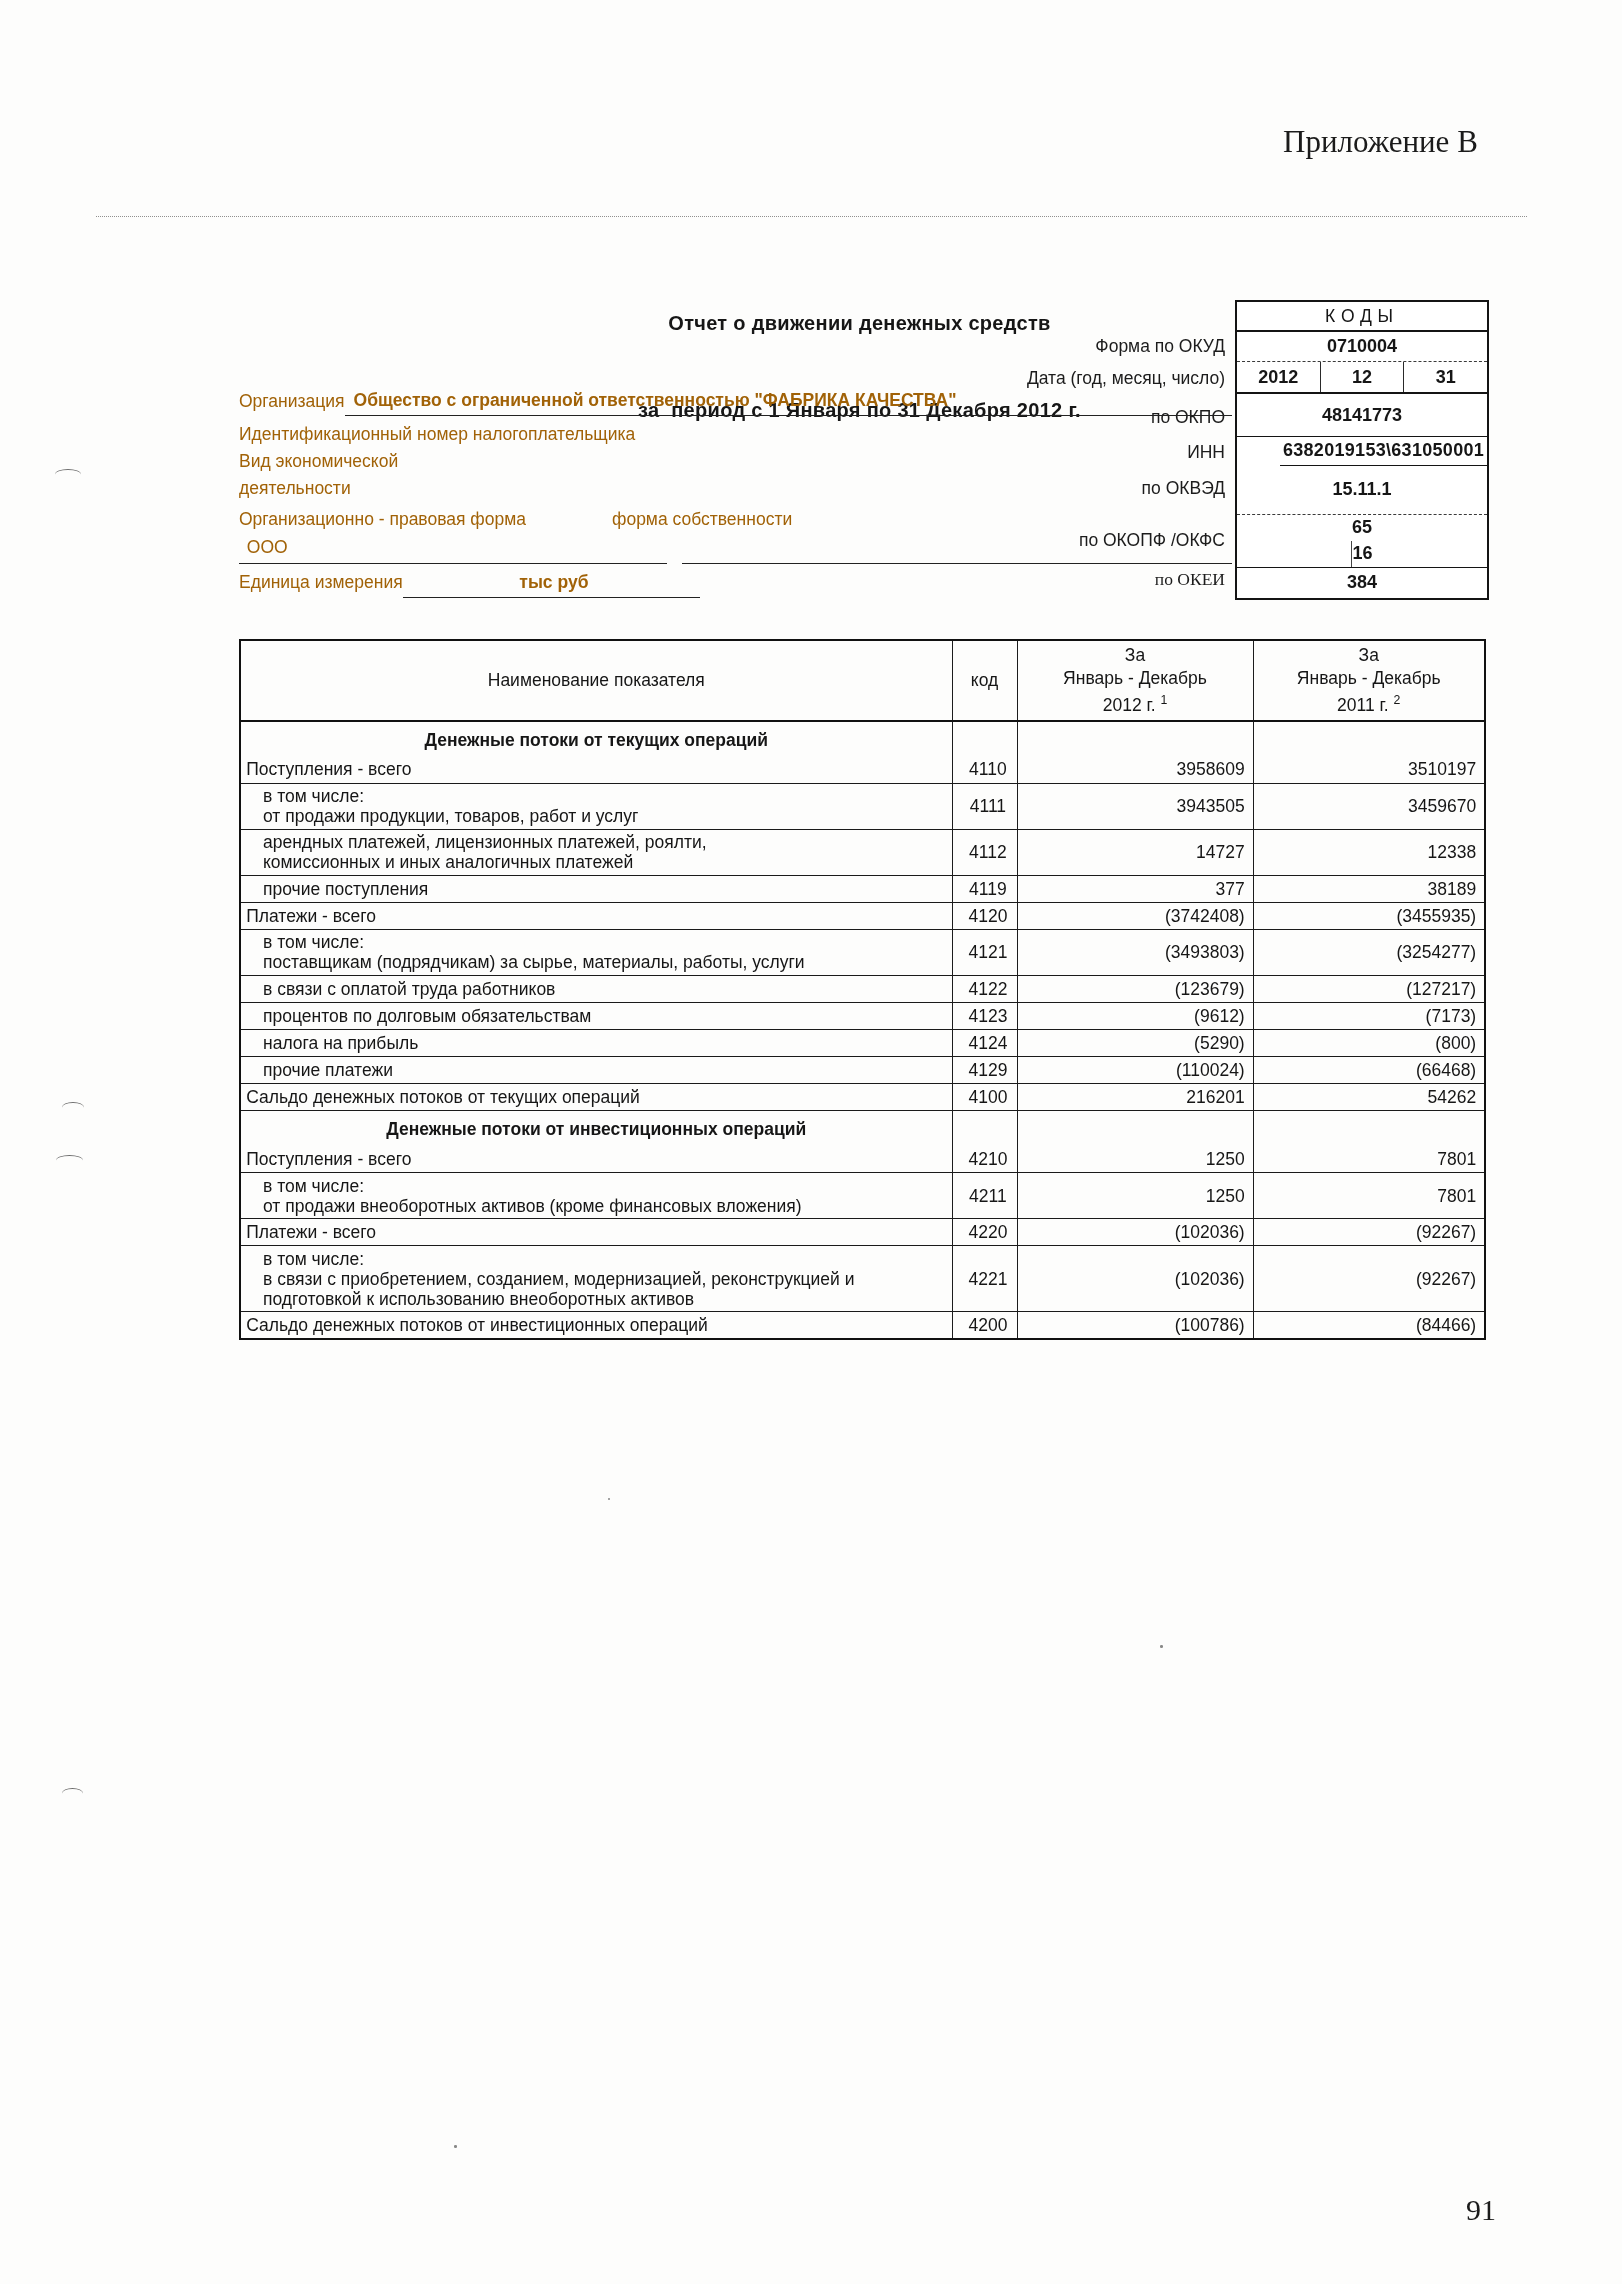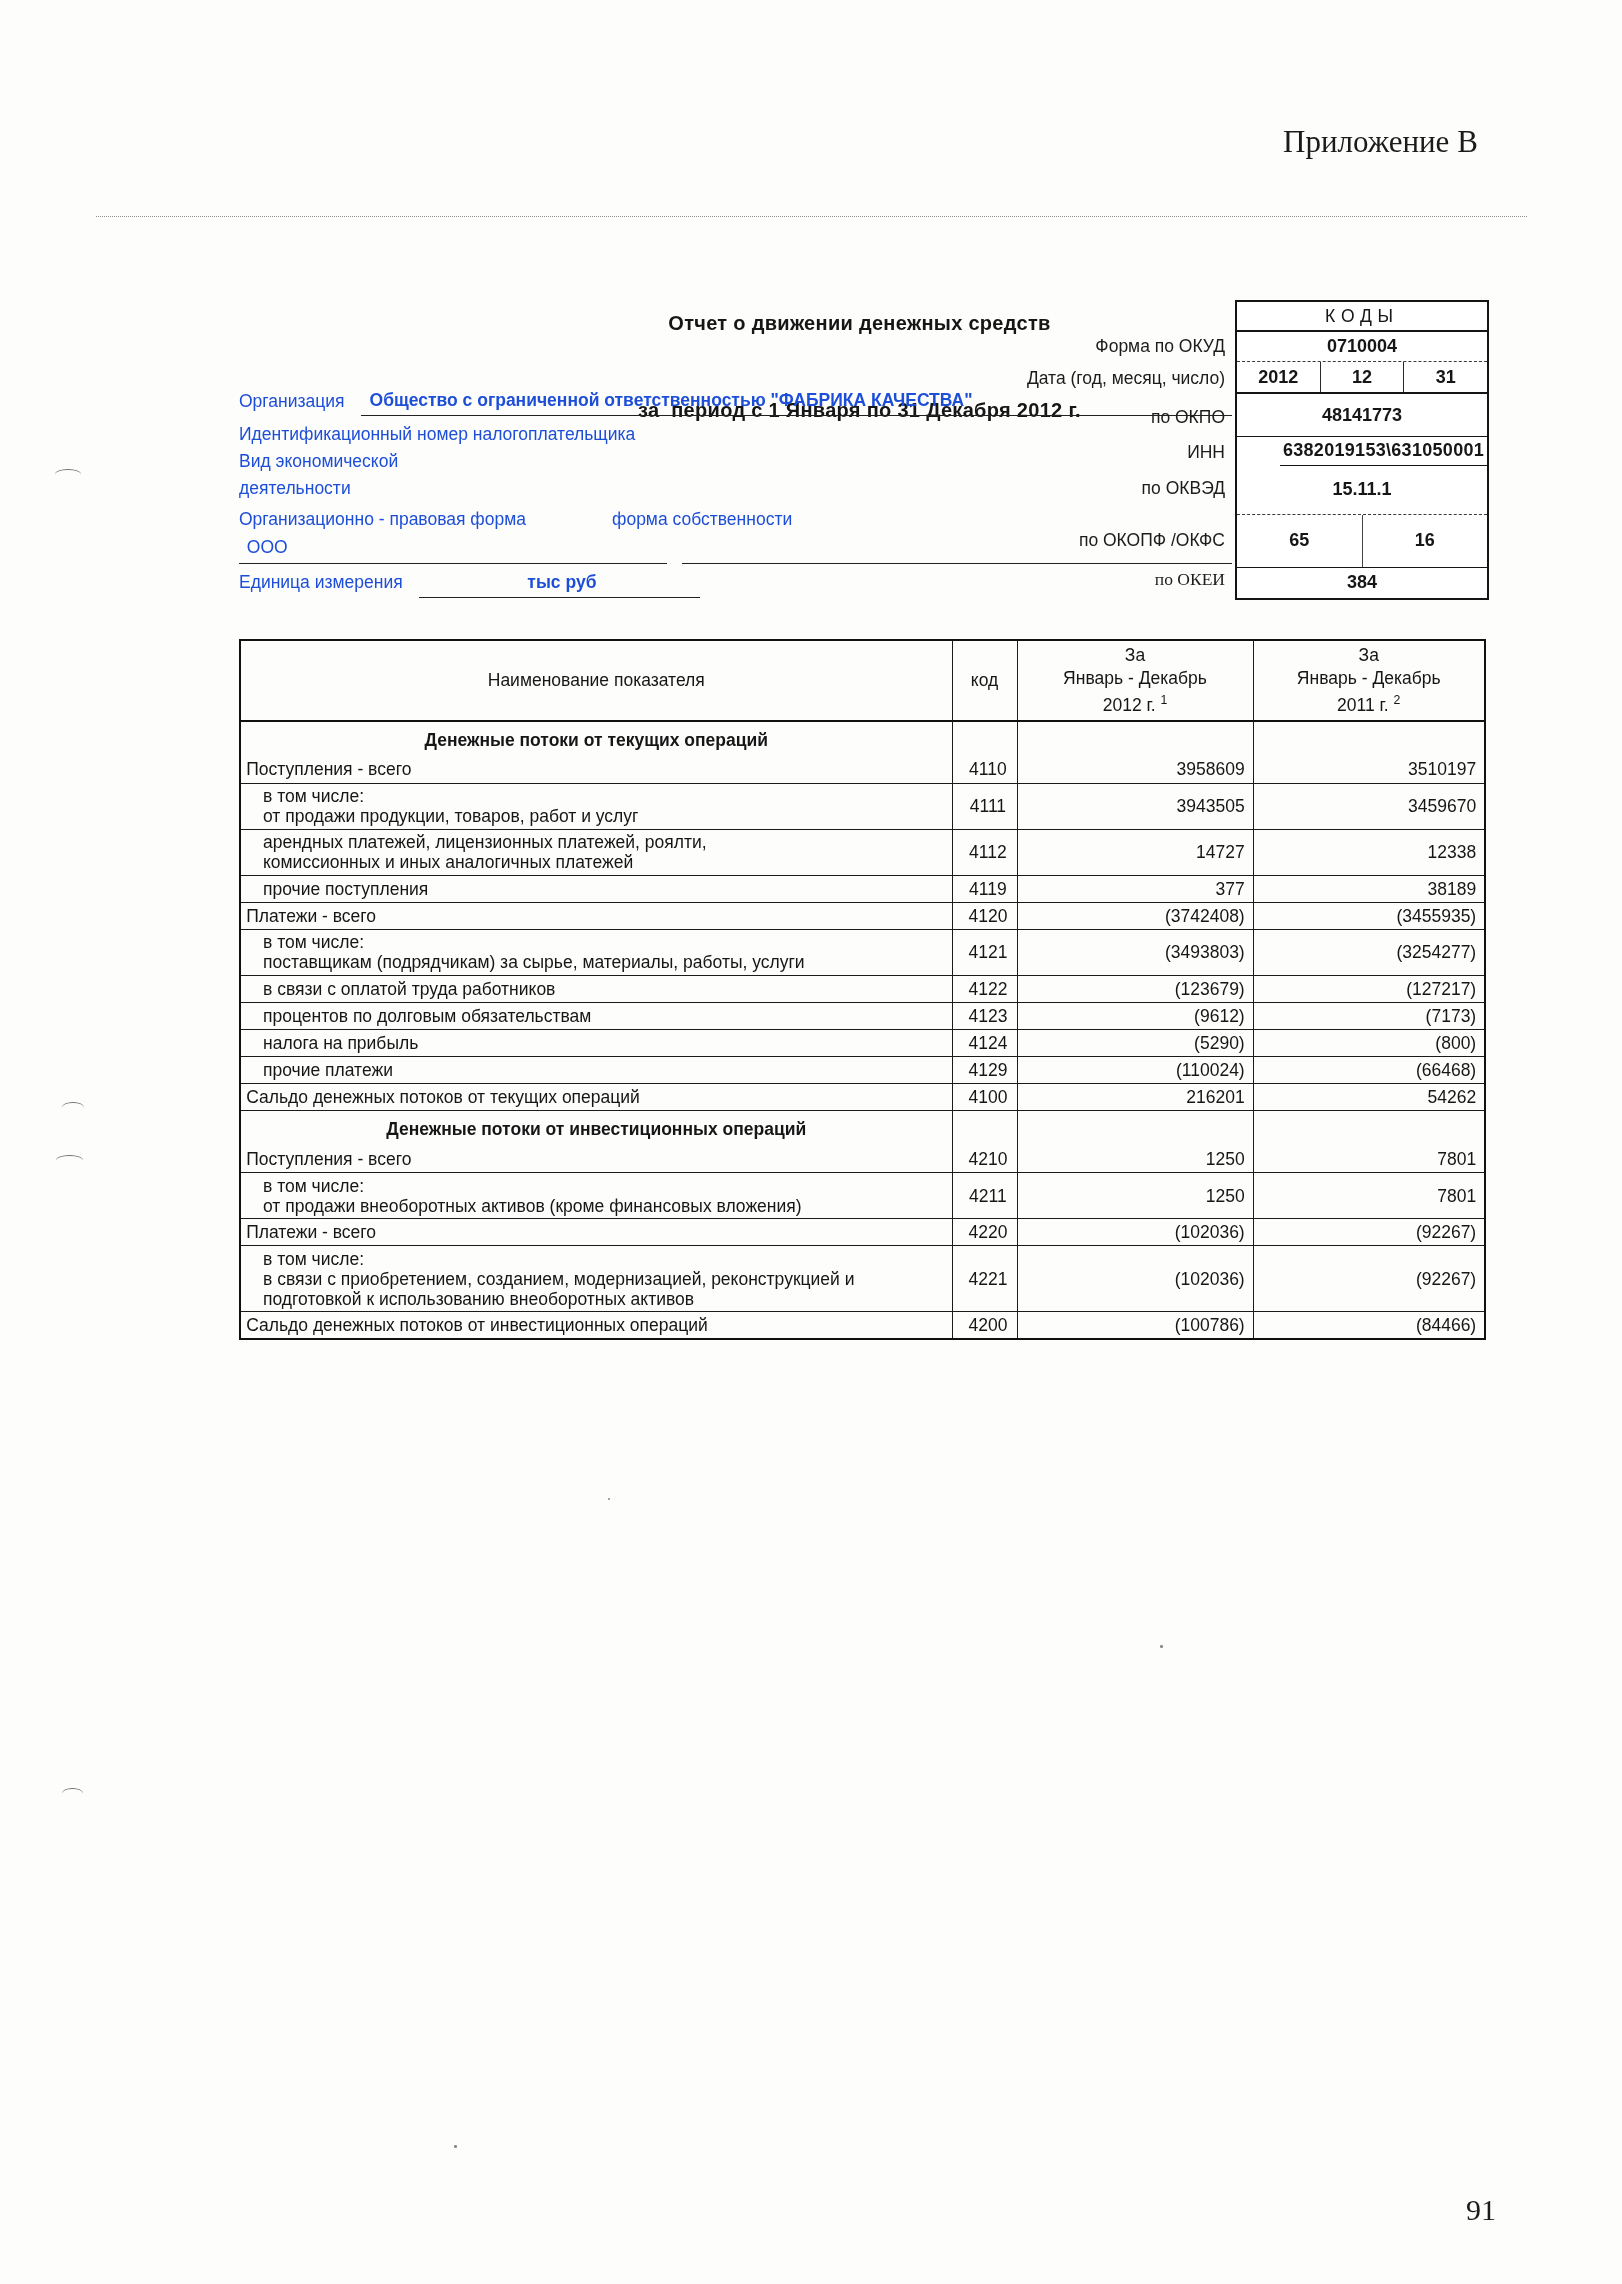--- a/index.html
+++ b/index.html
@@ -31,29 +31,29 @@
   }
   .cb-row { display:flex; align-items:center; justify-content:center; text-align:center; }
   .cb-header  { height:30px; letter-spacing:5.8px; font-size:17.5px; border-bottom:2.6px solid #141414; }
   .cb-okud    { height:30px; font-weight:bold; border-bottom:1.3px dashed #3a3a3a; }
   .cb-date    { height:32px; font-weight:bold; border-bottom:2.6px solid #141414; padding:0; }
   .cb-date .cb-cell { flex:1 1 0; display:flex; align-items:center; justify-content:center; height:100%; }
   .cb-date .cb-cell + .cb-cell { border-left:1.3px solid #2a2a2a; }
   .cb-okpo    { height:43px; font-weight:bold; border-bottom:1.9px solid #141414; }
   .cb-inn     { height:28.5px; font-weight:bold; border-bottom:1.9px solid #141414; letter-spacing:0.3px;margin-left:43px; }
   .cb-okved   { height:49px; font-weight:bold; border-bottom:1.3px dashed #3a3a3a; }
-  .cb-okopf   { height:53px; font-weight:bold; border-bottom:1.9px solid #141414; padding:0; }
+  .cb-okopf   { height:53px; font-weight:bold; border-bottom:1.9px solid #141414; padding:0;flex-direction:column; }
   .cb-okopf .cb-cell { flex:1 1 0; display:flex; align-items:center; justify-content:center; height:100%; }
   .cb-okopf .cb-cell + .cb-cell { border-left:0.6px solid #444; }
   .cb-okei    { height:30px; font-weight:bold; }
   .code-label {
     position:absolute; right:397px; text-align:right; font-size:17.5px; width:389px; color:#1c1c1c;
   }
   
-  .org-line { position:absolute; left:239px; font-size:17.5px; color:#1d4ed8;gap:16px; }
+  .org-line { position:absolute; left:239px; font-size:17.5px; color:#a16207; }
   .flexline { display:flex; align-items:flex-end; }
   .u-value {
     border-bottom:1.9px solid #222; font-weight:bold; padding:0 3.9px 3.9px 9px;
   }
   .u-rule { border-bottom:1.9px solid #222; }
   
   table.cashflow {
     position:absolute; left:239px; top:639px; width:1244px;
     border-collapse:collapse; border:2.6px solid #111;
     font-size:17.5px; color:#161616; table-layout:fixed;

